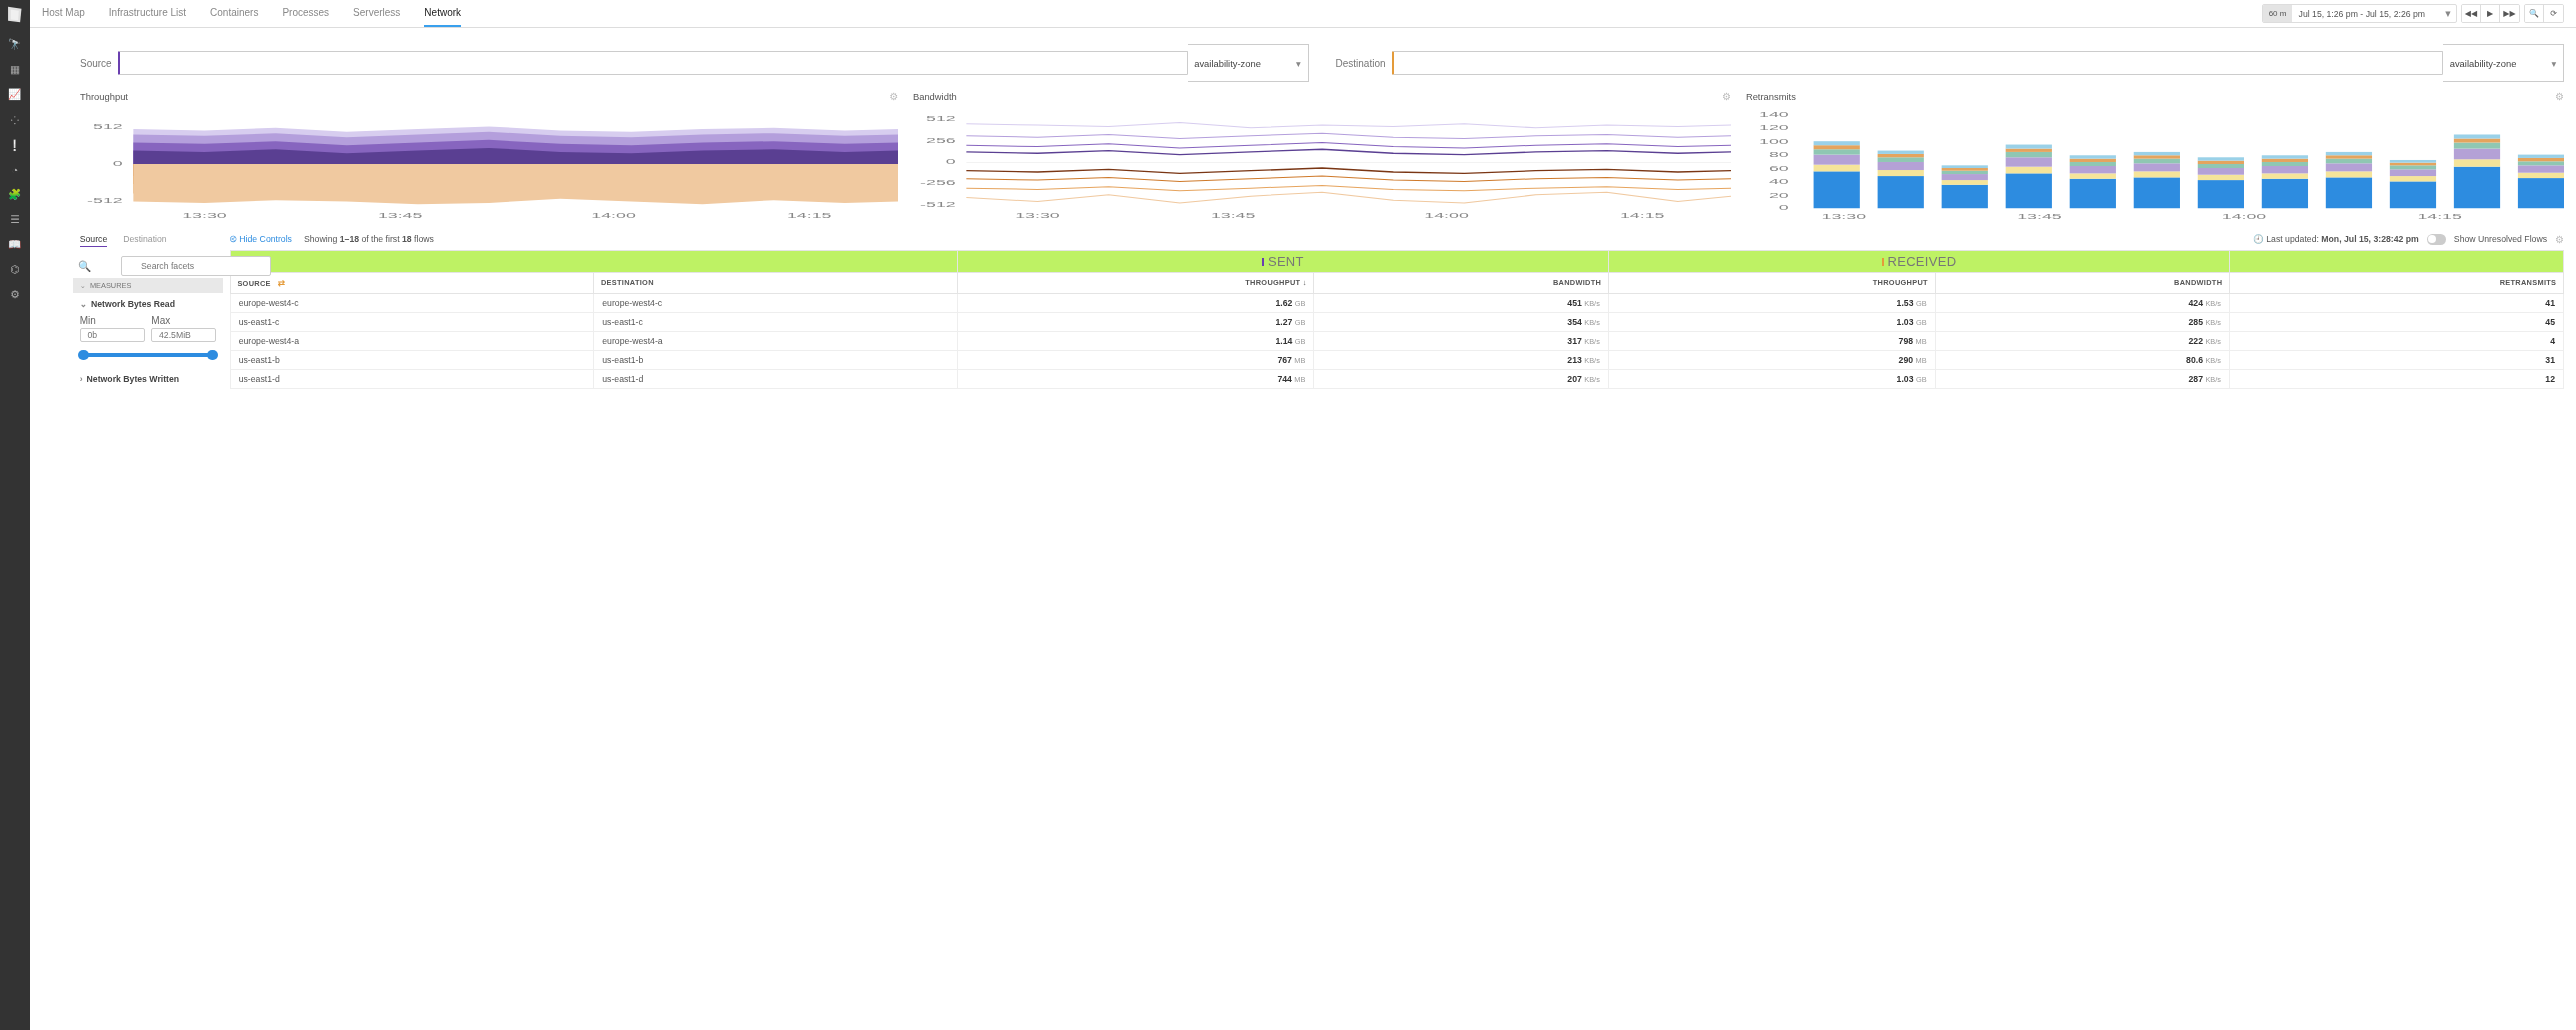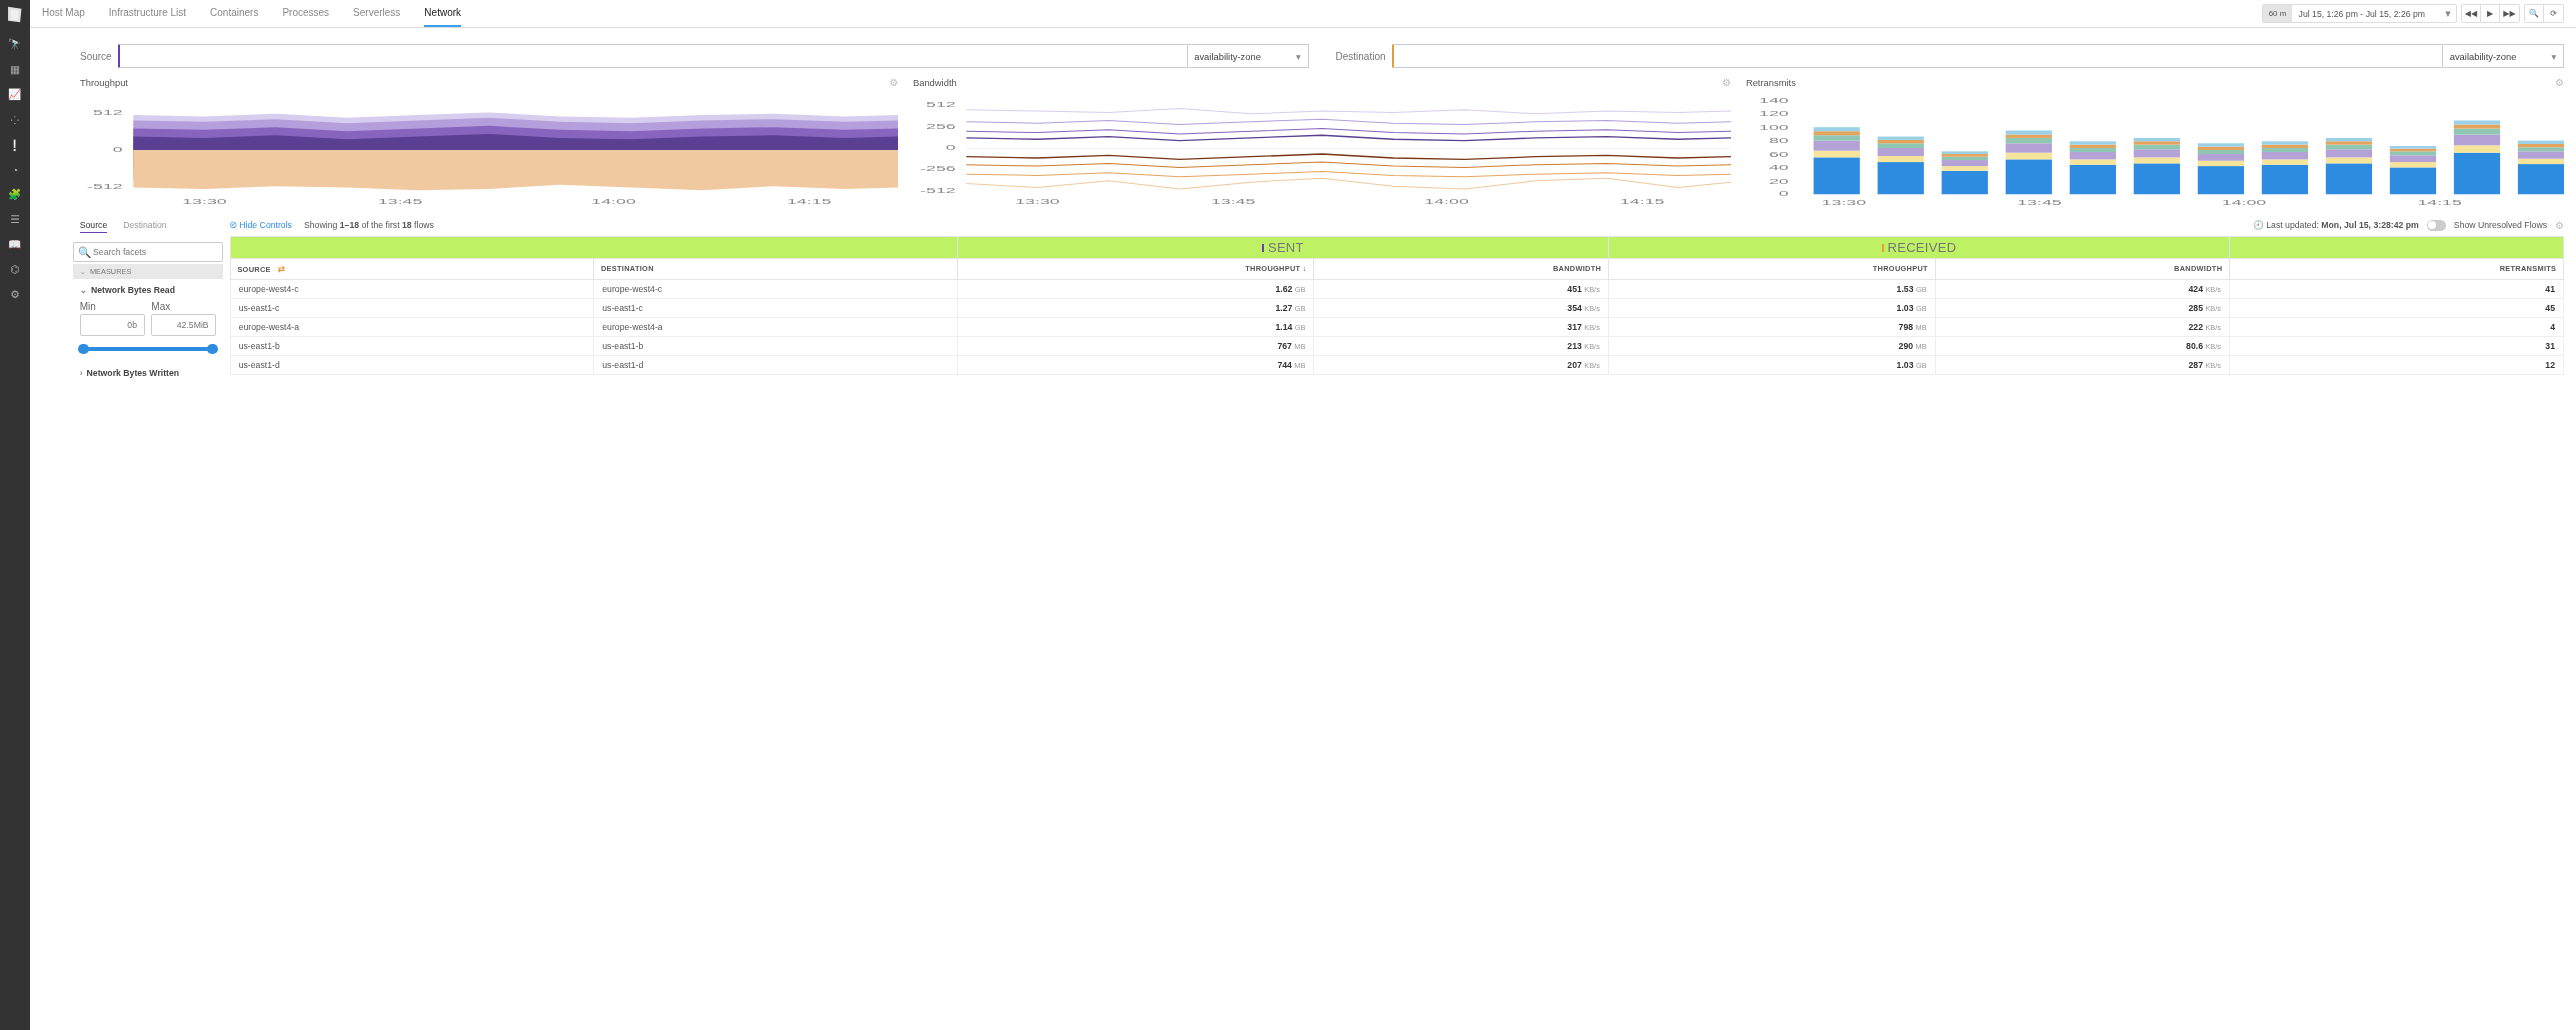--- a/index.html
+++ b/index.html
@@ -19,46 +19,46 @@
 .time-range .range { padding: 0 6.7px; font-size: 8.7px; color: #555; min-width: 148px; }
 .time-range .dd { padding: 0 5.4px; color: #888; cursor: pointer; }
 .btn-group { display: flex; border: 0.7px solid #ddd; border-radius: 2px; height: 19px; overflow: hidden; }
 .btn-group button { background: #fff; border: none; border-right: 0.7px solid #ddd; width: 19px; color: #555; cursor: pointer; font-size: 8px; }
 .btn-group button:last-child { border-right: none; }
 .filter-row { display: flex; padding: 16px 12px 9.4px 50px; gap: 27px; }
 .filter-grp { display: flex; align-items: center; flex: 1; }
 .filter-label { color: #777; font-size: 10px; margin-right: 6.7px; }
 .filter-input { flex: 1; height: 24px; border: 0.7px solid #ccc; border-left: 2px solid #6a3fb0; border-radius: 1.3px; }
 .filter-input.orange { border-left-color: #e49b3a; }
-.filter-dd { height: 24px; border: 0.7px solid #ccc; border-left: none; width: 121px; padding: 0 6.7px; display: flex; align-items: center; justify-content: space-between; font-size: 9.4px; color: #444; cursor: pointer; }
+.filter-dd { height: 38px; border: 0.7px solid #ccc; border-left: none; width: 121px; padding: 0 6.7px; display: flex; align-items: center; justify-content: space-between; font-size: 9.4px; color: #444; cursor: pointer; }
 .charts { display: flex; padding: 0 12px 6.7px 50px; gap: 14.8px; }
 .chart-panel { flex: 1; position: relative; }
 .chart-hdr { display: flex; align-items: center; justify-content: space-between; margin-bottom: 6.7px; }
 .chart-title { font-size: 9.4px; color: #555; }
 .gear { color: #bbb; cursor: pointer; font-size: 10px; }
 .chart-body { height: 114px; position: relative; }
 .chart-body svg { width: 100%; height: 100%; }
 .y-tick { font-size: 10px; fill: #888; }
 .x-tick { font-size: 10px; fill: #888; }
 .grid-line { stroke: #eee; stroke-width: 1; }
 .lower { display: flex; padding: 4px 12px 0 43px; gap: 6.7px; flex: 1; overflow: hidden; }
 .facets { width: 150px; }
 .facet-tabs { display: flex; gap: 16px; padding: 0 6.7px 5.4px 6.7px; }
 .facet-tab { font-size: 8.7px; color: #999; cursor: pointer; padding-bottom: 2.7px; }
 .facet-tab.active { color: #333; border-bottom: 1.3px solid #6a3fb0; }
 .search-facets { margin: 2.7px 0; position: relative; }
-.search-facets input { width: 100%; height: 20px; border: 0.7px solid #ccc; border-radius: 2px; padding: 0 5.4px 0 19px; font-size: 8.7px; }
+.search-facets input { width: 100%; height: 20px; border: 0.7px solid #ccc; border-radius: 2px; padding: 0 5.4px 0 19px; font-size: 8.7px; margin-left: 48px; }
 .search-facets .mag { position: absolute; left: 5.4px; top: 4px; color: #aaa; }
 .measures-hdr { background: #e8e8e8; padding: 2.7px 6.7px; font-size: 7.4px; color: #777; display: flex; align-items: center; gap: 4px; }
 .facet-block { padding: 6.7px; }
 .facet-name { font-size: 8.7px; font-weight: 600; color: #444; display: flex; align-items: center; gap: 4px; margin-bottom: 5.4px; }
 .minmax { display: flex; gap: 6.7px; }
 .minmax-col { flex: 1; }
 .minmax-col label { font-size: 10px; color: #666; display: block; margin-bottom: 2.7px; }
-.minmax-col input { width: 100%; height: 22px; border: 0.7px solid #ccc; border-radius: 2px; text-align: right; padding: 0 6.7px; font-size: 8.7px; color: #aaa; }
+.minmax-col input { width: 100%; height: 14px; border: 0.7px solid #ccc; border-radius: 2px; padding: 0 6.7px; font-size: 8.7px; color: #aaa; }
 .slider { position: relative; height: 4px; background: #2d8ce0; border-radius: 2px; margin: 10.7px 2.7px; }
 .slider .knob { position: absolute; top: -3.4px; width: 10.7px; height: 10.7px; background: #2d8ce0; border-radius: 50%; }
 .table-area { flex: 1; display: flex; flex-direction: column; }
 .table-top { display: flex; align-items: center; gap: 12px; margin-bottom: 5.4px; }
 .hide-ctrl { color: #2d8ce0; font-size: 8.7px; cursor: pointer; display: flex; align-items: center; gap: 2.7px; }
 .showing { font-size: 8.7px; color: #555; }
 .updated-bar { margin-left: auto; display: flex; align-items: center; gap: 8px; font-size: 8.7px; color: #555; justify-content: flex-end; }
 .updated-bar .clock { color: #888; }
 .toggle { width: 19px; height: 10.7px; background: #ccc; border-radius: 5.4px; position: relative; cursor: pointer; }
 .toggle::after { content: ''; position: absolute; left: 1.3px; top: 1.3px; width: 8px; height: 8px; background: #fff; border-radius: 50%; }

